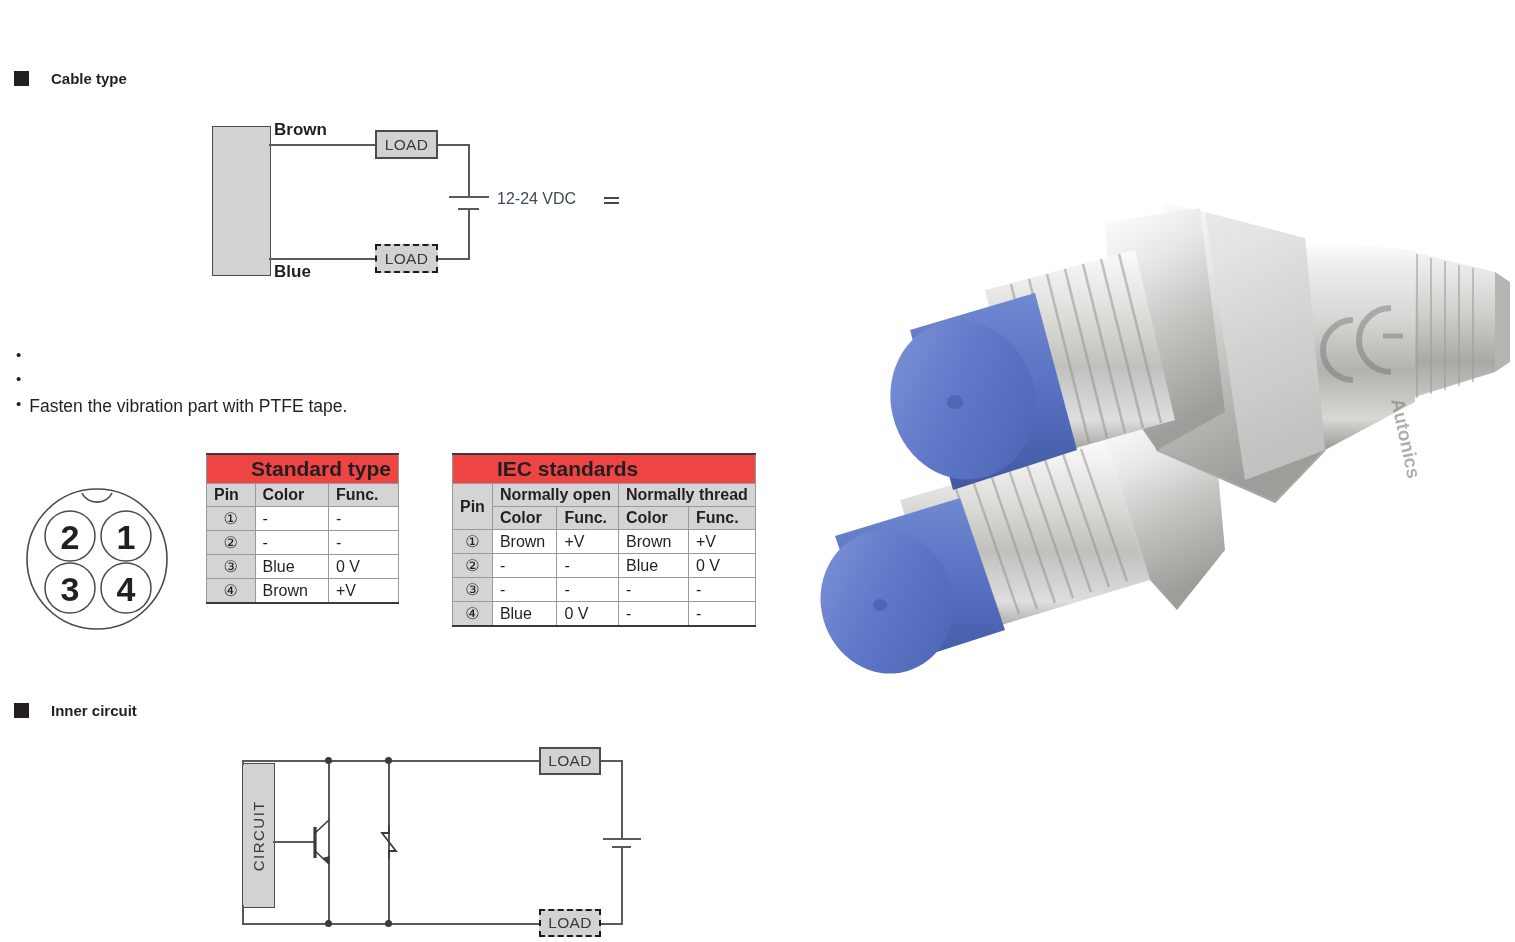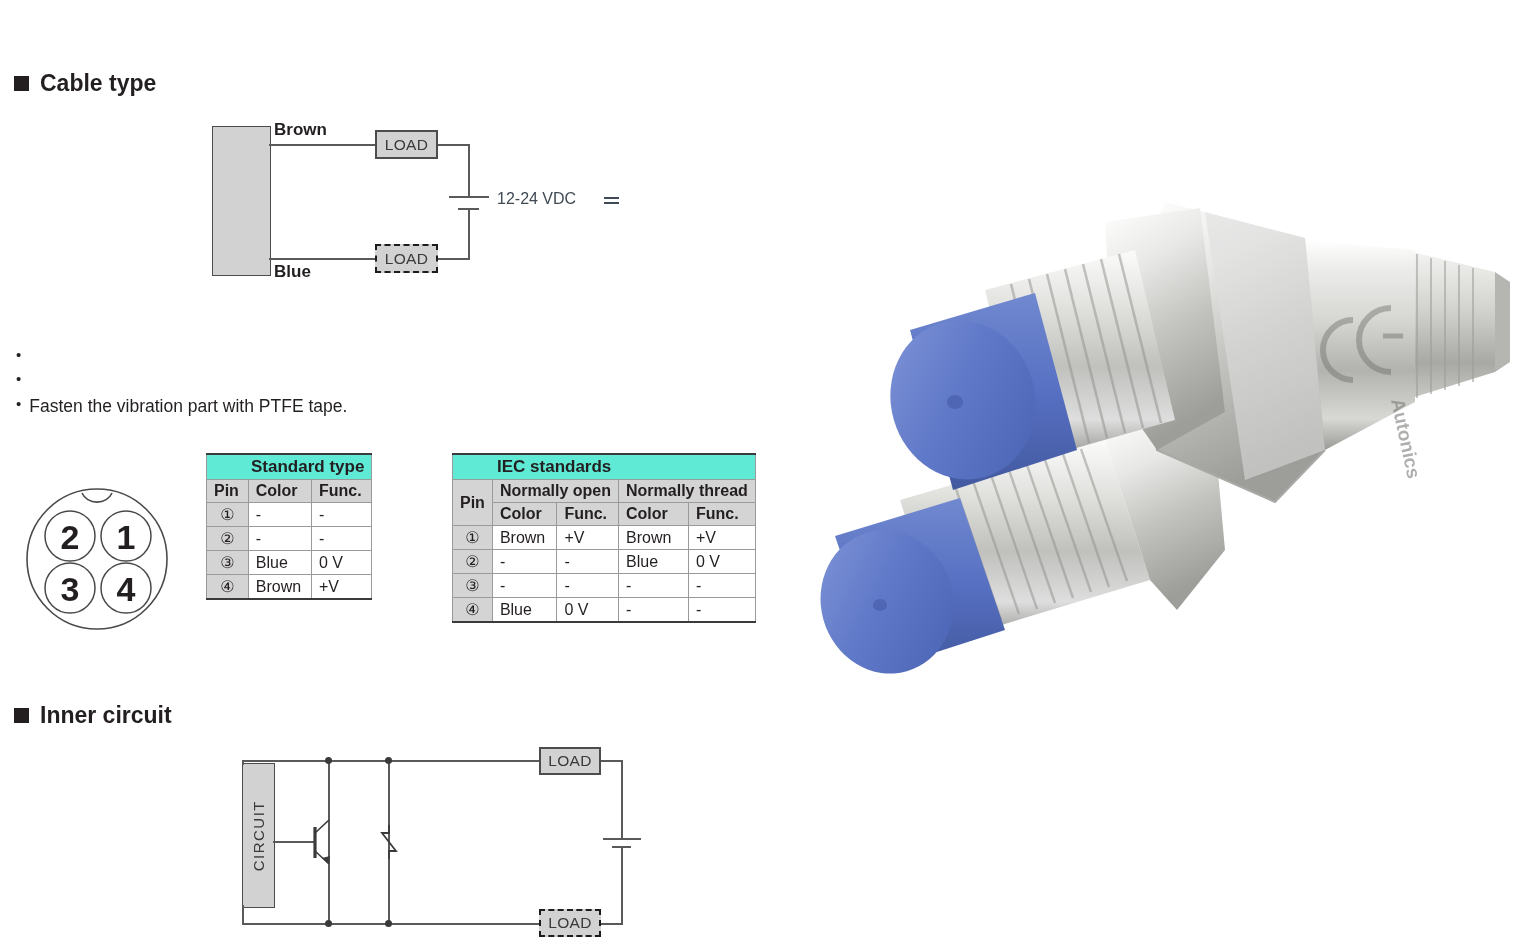--- a/index.html
+++ b/index.html
@@ -19,22 +19,22 @@
     text-align:center;
     font-size:50px; font-weight:bold; color:#ff0000;
     letter-spacing:0.5px;
     font-family:"Liberation Sans", sans-serif;
     white-space:nowrap;
   }
 
   
   .section-head{
     position:absolute;
-    font-size:23px; font-weight:bold; color:#231f20;
-    display:flex; align-items:center; gap:11px;
+    font-size:15px; font-weight:bold; color:#231f20;
+    display:flex; align-items:center; gap:22px;
     white-space:nowrap;
   }
   .sq{
     width:15px;height:15px;background:#231f20;display:inline-block;
     flex:0 0 auto;
   }
   #head-cable{ top:70px; left:14px; }
   #head-connector{ top:300px; left:14px; }
   #head-inner{ top:702px; left:14px; }
 
@@ -93,21 +93,21 @@
     padding:2px 7px;
     font-weight:normal;
     text-align:left;
     vertical-align:middle;
     background:#ffffff;
     white-space:nowrap;
   }
   table.t .hdr{ background:#d4d4d4; font-weight:bold; }
   table.t .pin{ background:#d4d4d4; text-align:center; padding:2px 6px;}
   table.t .cap{
-    background:#5eead4; font-weight:bold; font-size:17px;
+    background:#ef4444; font-weight:bold; font-size:21px;
     border-top:2.5px solid #3a3a3a;
     padding-left:44px;
   }
   table.t tr.last td{ border-bottom:2.5px solid #3a3a3a; }
   #tbl-standard{ left:206px; top:453px; }
   #tbl-iec{ left:440px; top:453px;margin-left:12px; }
 
   
   #inner-circuit{ position:absolute; left:228px; top:745px; width:400px; height:190px;}
   .circuit-box{

